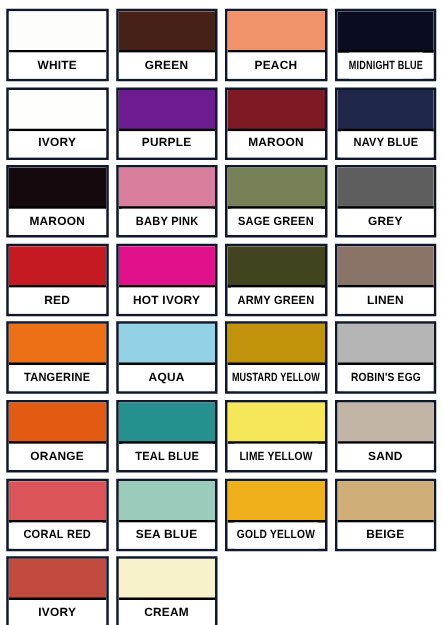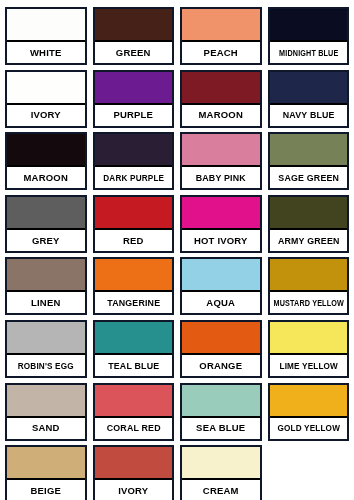--- a/index.html
+++ b/index.html
@@ -103,24 +103,20 @@
     </div>
     <div class="swatch-card">
       <div class="swatch-color" title="#1E2749" style="background-color: rgb(30, 39, 73);"></div>
       <div class="swatch-label sq-1">NAVY BLUE</div>
     </div>
     <div class="swatch-card">
       <div class="swatch-color" title="#14090D" style="background-color: rgb(20, 9, 13);"></div>
       <div class="swatch-label">MAROON</div>
     </div>
     <div class="swatch-card">
-      <div class="swatch-color" title="#291E33" style="background-color: rgb(41, 30, 51);"></div>
-      <div class="swatch-label sq-2">DARK PURPLE</div>
-    </div>
-    <div class="swatch-card">
       <div class="swatch-color" title="#D97E9C" style="background-color: rgb(217, 126, 156);"></div>
       <div class="swatch-label sq-1">BABY PINK</div>
     </div>
     <div class="swatch-card">
       <div class="swatch-color" title="#778157" style="background-color: rgb(119, 129, 87);"></div>
       <div class="swatch-label sq-1">SAGE GREEN</div>
     </div>
     <div class="swatch-card">
       <div class="swatch-color" title="#5E5E5E" style="background-color: rgb(94, 94, 94);"></div>
       <div class="swatch-label">GREY</div>
@@ -151,26 +147,26 @@
     </div>
     <div class="swatch-card">
       <div class="swatch-color" title="#C2920C" style="background-color: rgb(194, 146, 12);"></div>
       <div class="swatch-label sq-3">MUSTARD YELLOW</div>
     </div>
     <div class="swatch-card">
       <div class="swatch-color" title="#B5B5B5" style="background-color: rgb(181, 181, 181);"></div>
       <div class="swatch-label sq-2">ROBIN'S EGG</div>
     </div>
     <div class="swatch-card">
+      <div class="swatch-color" title="#E35A12" style="background-color: rgb(227, 90, 18);"></div>
+      <div class="swatch-label">ORANGE</div>
+    </div>
+    <div class="swatch-card">
       <div class="swatch-color" title="#25908D" style="background-color: rgb(37, 144, 141);"></div>
       <div class="swatch-label sq-1">TEAL BLUE</div>
-    </div>
-    <div class="swatch-card">
-      <div class="swatch-color" title="#E35A12" style="background-color: rgb(227, 90, 18);"></div>
-      <div class="swatch-label">ORANGE</div>
     </div>
     <div class="swatch-card">
       <div class="swatch-color" title="#F5E65A" style="background-color: rgb(245, 230, 90);"></div>
       <div class="swatch-label sq-2">LIME YELLOW</div>
     </div>
     <div class="swatch-card">
       <div class="swatch-color" title="#C2B4A6" style="background-color: rgb(194, 180, 166);"></div>
       <div class="swatch-label">SAND</div>
     </div>
     <div class="swatch-card">

